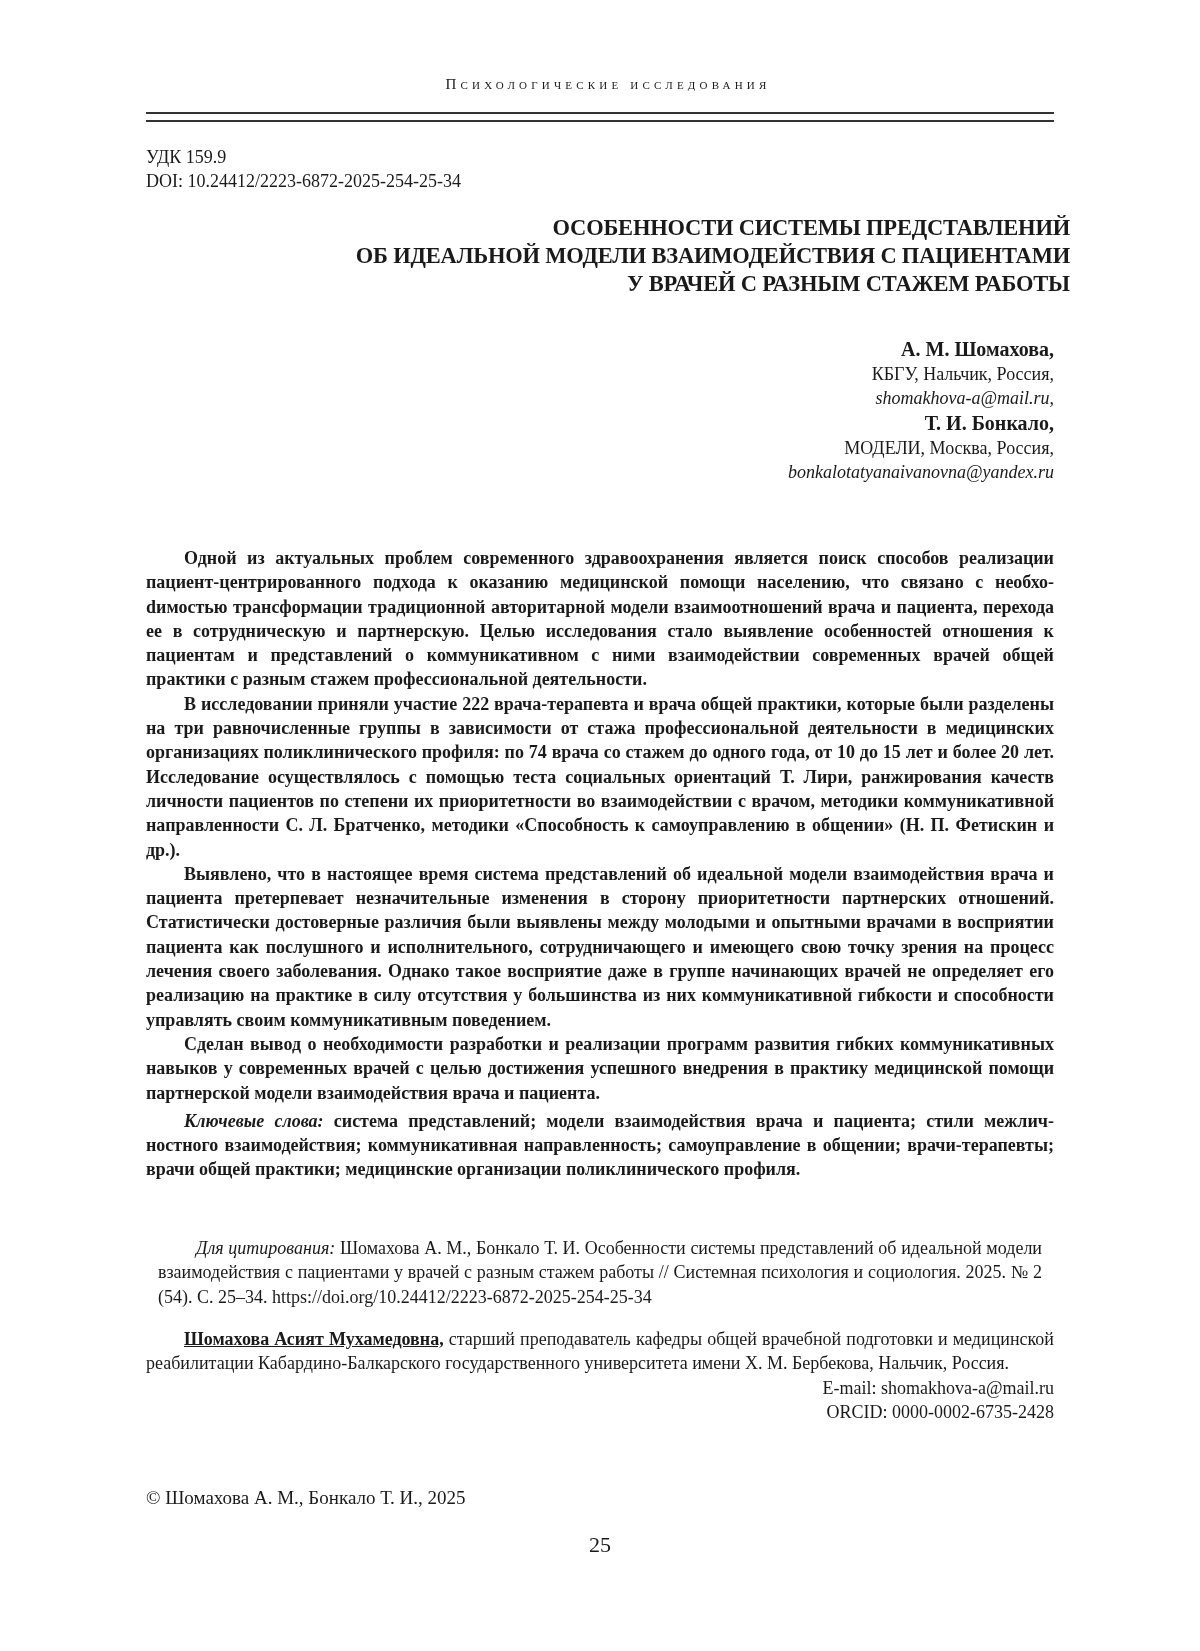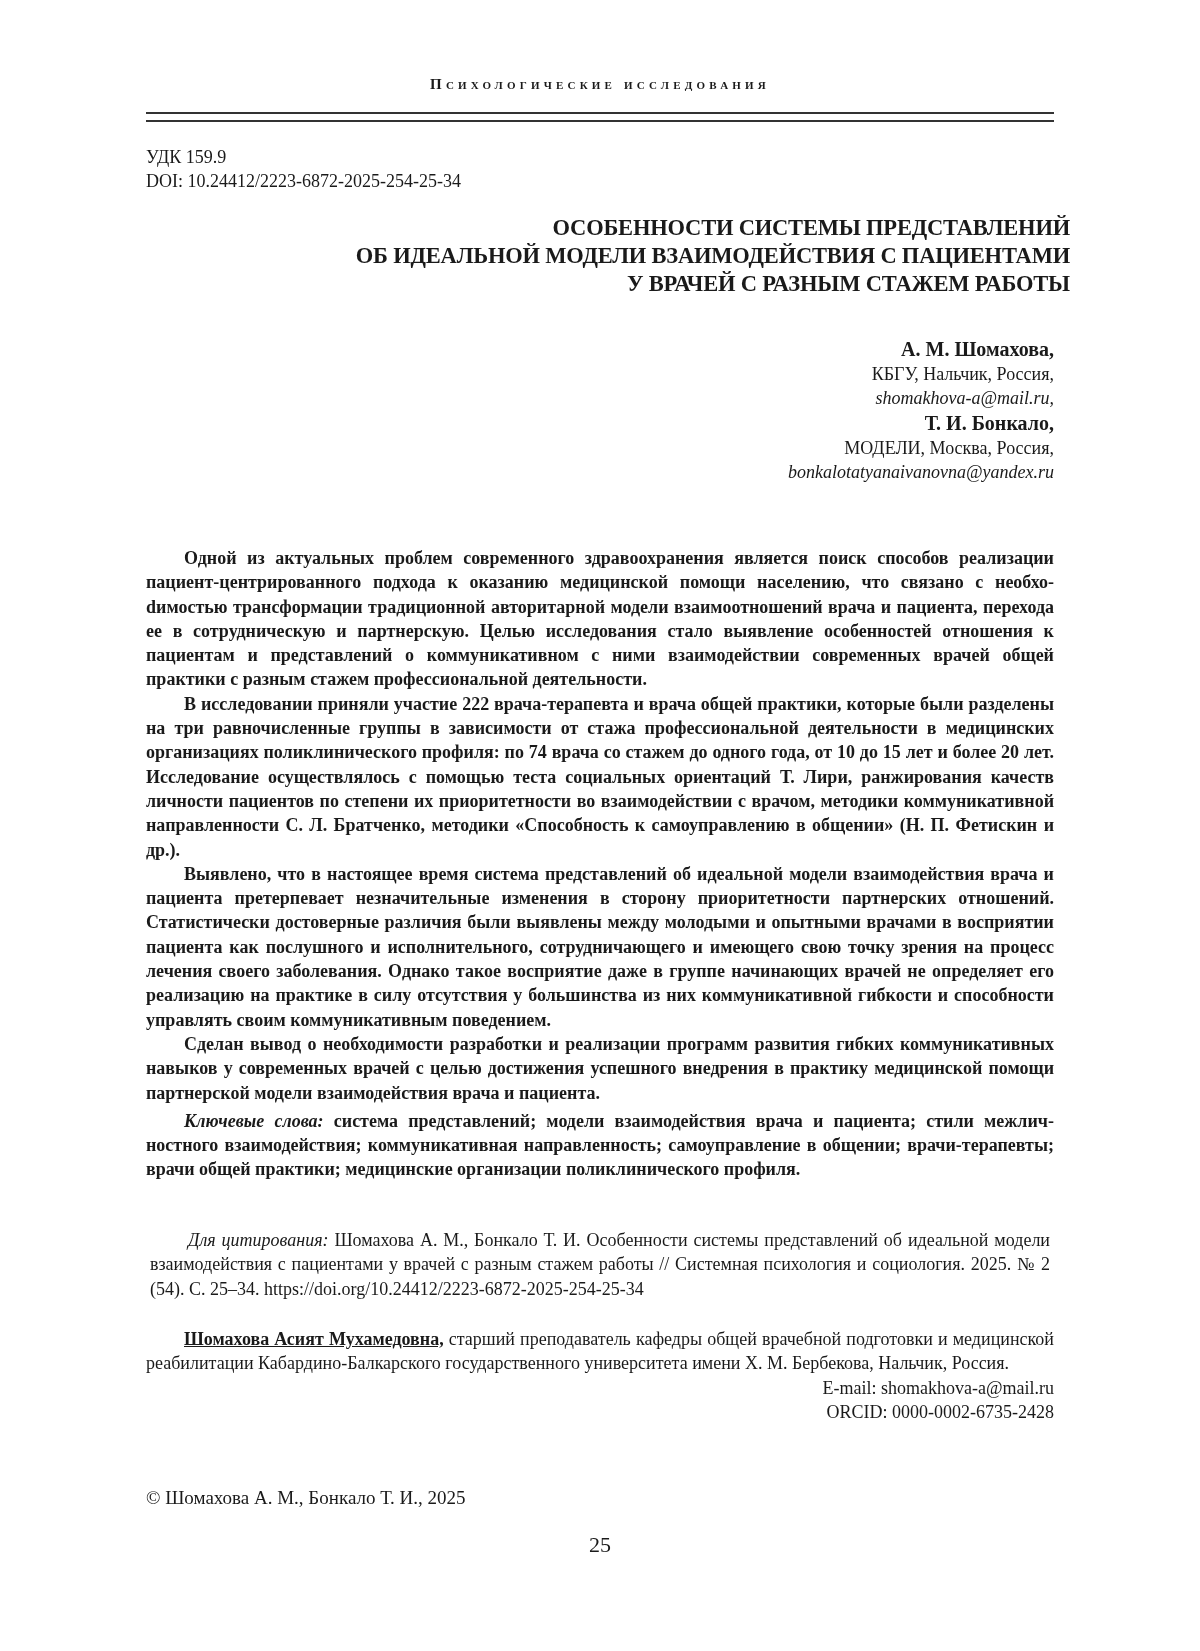--- a/index.html
+++ b/index.html
@@ -2,22 +2,22 @@
 <html><head>
 <meta charset="utf-8">
 <style>
   html, body { margin: 0; padding: 0; background: #ffffff; }
   body {
     width: 1200px; height: 1651px; position: relative; overflow: hidden;
     font-family: "Liberation Serif", "DejaVu Serif", serif; color: #1a1a1a;
   }
   .page { position: absolute; left: 146px; top: 0; width: 908px; }
   .running-head {
-    position: absolute; top: 76px; left: 0; width: 908px; text-align: center;
-    font-weight: bold; font-size: 15px; letter-spacing: 4.2px; font-variant: small-caps;
+    position: absolute; top: 76px; left: 8px; width: 908px; text-align: center;
+    font-weight: normal; font-size: 15px; letter-spacing: 4.2px; font-variant: small-caps;
   }
   .rule { position: absolute; left: 0; width: 908px; height: 2px; background: #333; }
   .rule.r1 { top: 112px; }
   .rule.r2 { top: 120px; }
   .meta { position: absolute; top: 145px; left: 0; font-size: 18px; line-height: 24px; }
   .title {
     position: absolute; top: 214px; left: 16px; width: 908px; text-align: right;
     font-weight: bold; font-size: 22.5px; line-height: 28px; letter-spacing: -0.2px; font-family: Liberation Serif, serif;
   }
   .authors { position: absolute; top: 336px; right: 0; text-align: right; font-size: 18px; line-height: 24px; }
@@ -25,21 +25,21 @@
   .author-block + .author-block { }
   .email { font-style: italic; }
   .body {
     position: absolute; top: 546px; left: 0; width: 908px;
     font-size: 18px; line-height: 24.3px; text-align: justify; hyphens: manual;
   }
   .body p { margin: 0; text-indent: 38px; font-weight: bold; }
   .keywords { margin-top: 4px !important; }
   .kw-label, .cite-label { font-style: italic; }
   .cite { position: absolute; top: 1224px; left: 0; width: 908px; font-size: 18px; line-height: 24.3px; text-align: justify; }
-  .cite p { margin: 4px; text-indent: 38px; }
+  .cite p { margin: 12px; text-indent: 38px; }
   .bio { position: absolute; top: 1327px; left: 0; width: 908px; font-size: 18px; line-height: 24.3px; text-align: justify; }
   .bio p { margin: 0; }
   .bio .indent { text-indent: 38px; }
   .bio-name { font-weight: bold; text-decoration: underline; }
   .bio .contact { padding-left: 38px; text-align: right; }
   .copyright { position: absolute; top: 1487px; left: 0; font-size: 19px; }
   .page-number { position: absolute; top: 1532px; left: 0; width: 908px; text-align: center; font-size: 22px; }
 </style>
 </head>
 <body>

